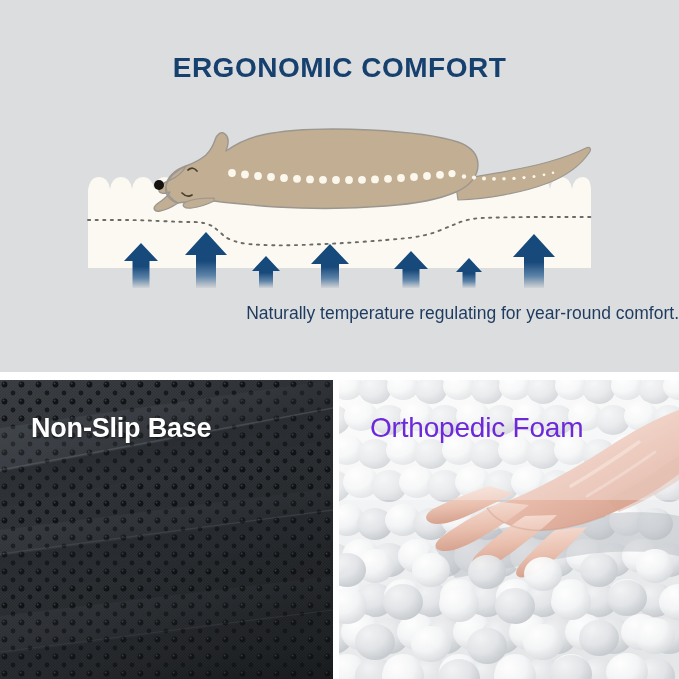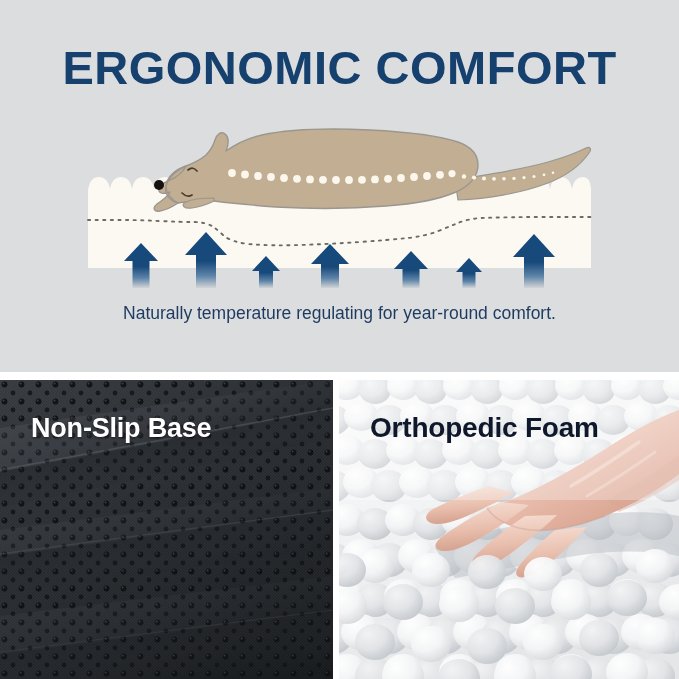--- a/index.html
+++ b/index.html
@@ -27,40 +27,40 @@
     height: 372px;
     background: #dcdddf;
     overflow: hidden;
   }
   #headline {
     position: absolute;
     left: 0;
     top: 46px;
     width: 679px;
     text-align: center;
-    font-size: 47px;
+    font-size: 28px;
     line-height: 44px;
     font-weight: bold;
     letter-spacing: 0.5px;
     color: #16406e;
     font-family: "Liberation Sans", sans-serif;
   }
   #illustration {
     position: absolute;
     left: 0;
     top: 108px;
     width: 679px;
     height: 180px;
   }
   #caption {
     position: absolute;
     left: 0;
     top: 300px;
     width: 679px;
-    text-align: center;
+    text-align: right;
     color: #1d3a5f;
     font-size: 17.5px;
     line-height: 27px;
     font-family: "Liberation Sans", sans-serif;
   }
   #caption .cap-line { display: block; white-space: nowrap; }
 
   
   #bottom-row {
     position: absolute;
@@ -97,22 +97,22 @@
     font-size: 27px;
     font-weight: bold;
     color: #ffffff;
     letter-spacing: -0.2px;
     text-shadow: 0 1px 3px rgba(0,0,0,0.55);
   }
   #label-foam {
     left: 31px;
     top: 32px;
     font-size: 28px;
-    font-weight: bold;
-    color: #0f172a;
+    font-weight: normal;
+    color: #6d28d9;
     letter-spacing: -0.2px;
   }
   .tex { position: absolute; left: 0; top: 0; width: 100%; height: 100%; }
 </style>
 </head>
 <body>
 
 <div id="page">
 
   <div id="top-panel">

